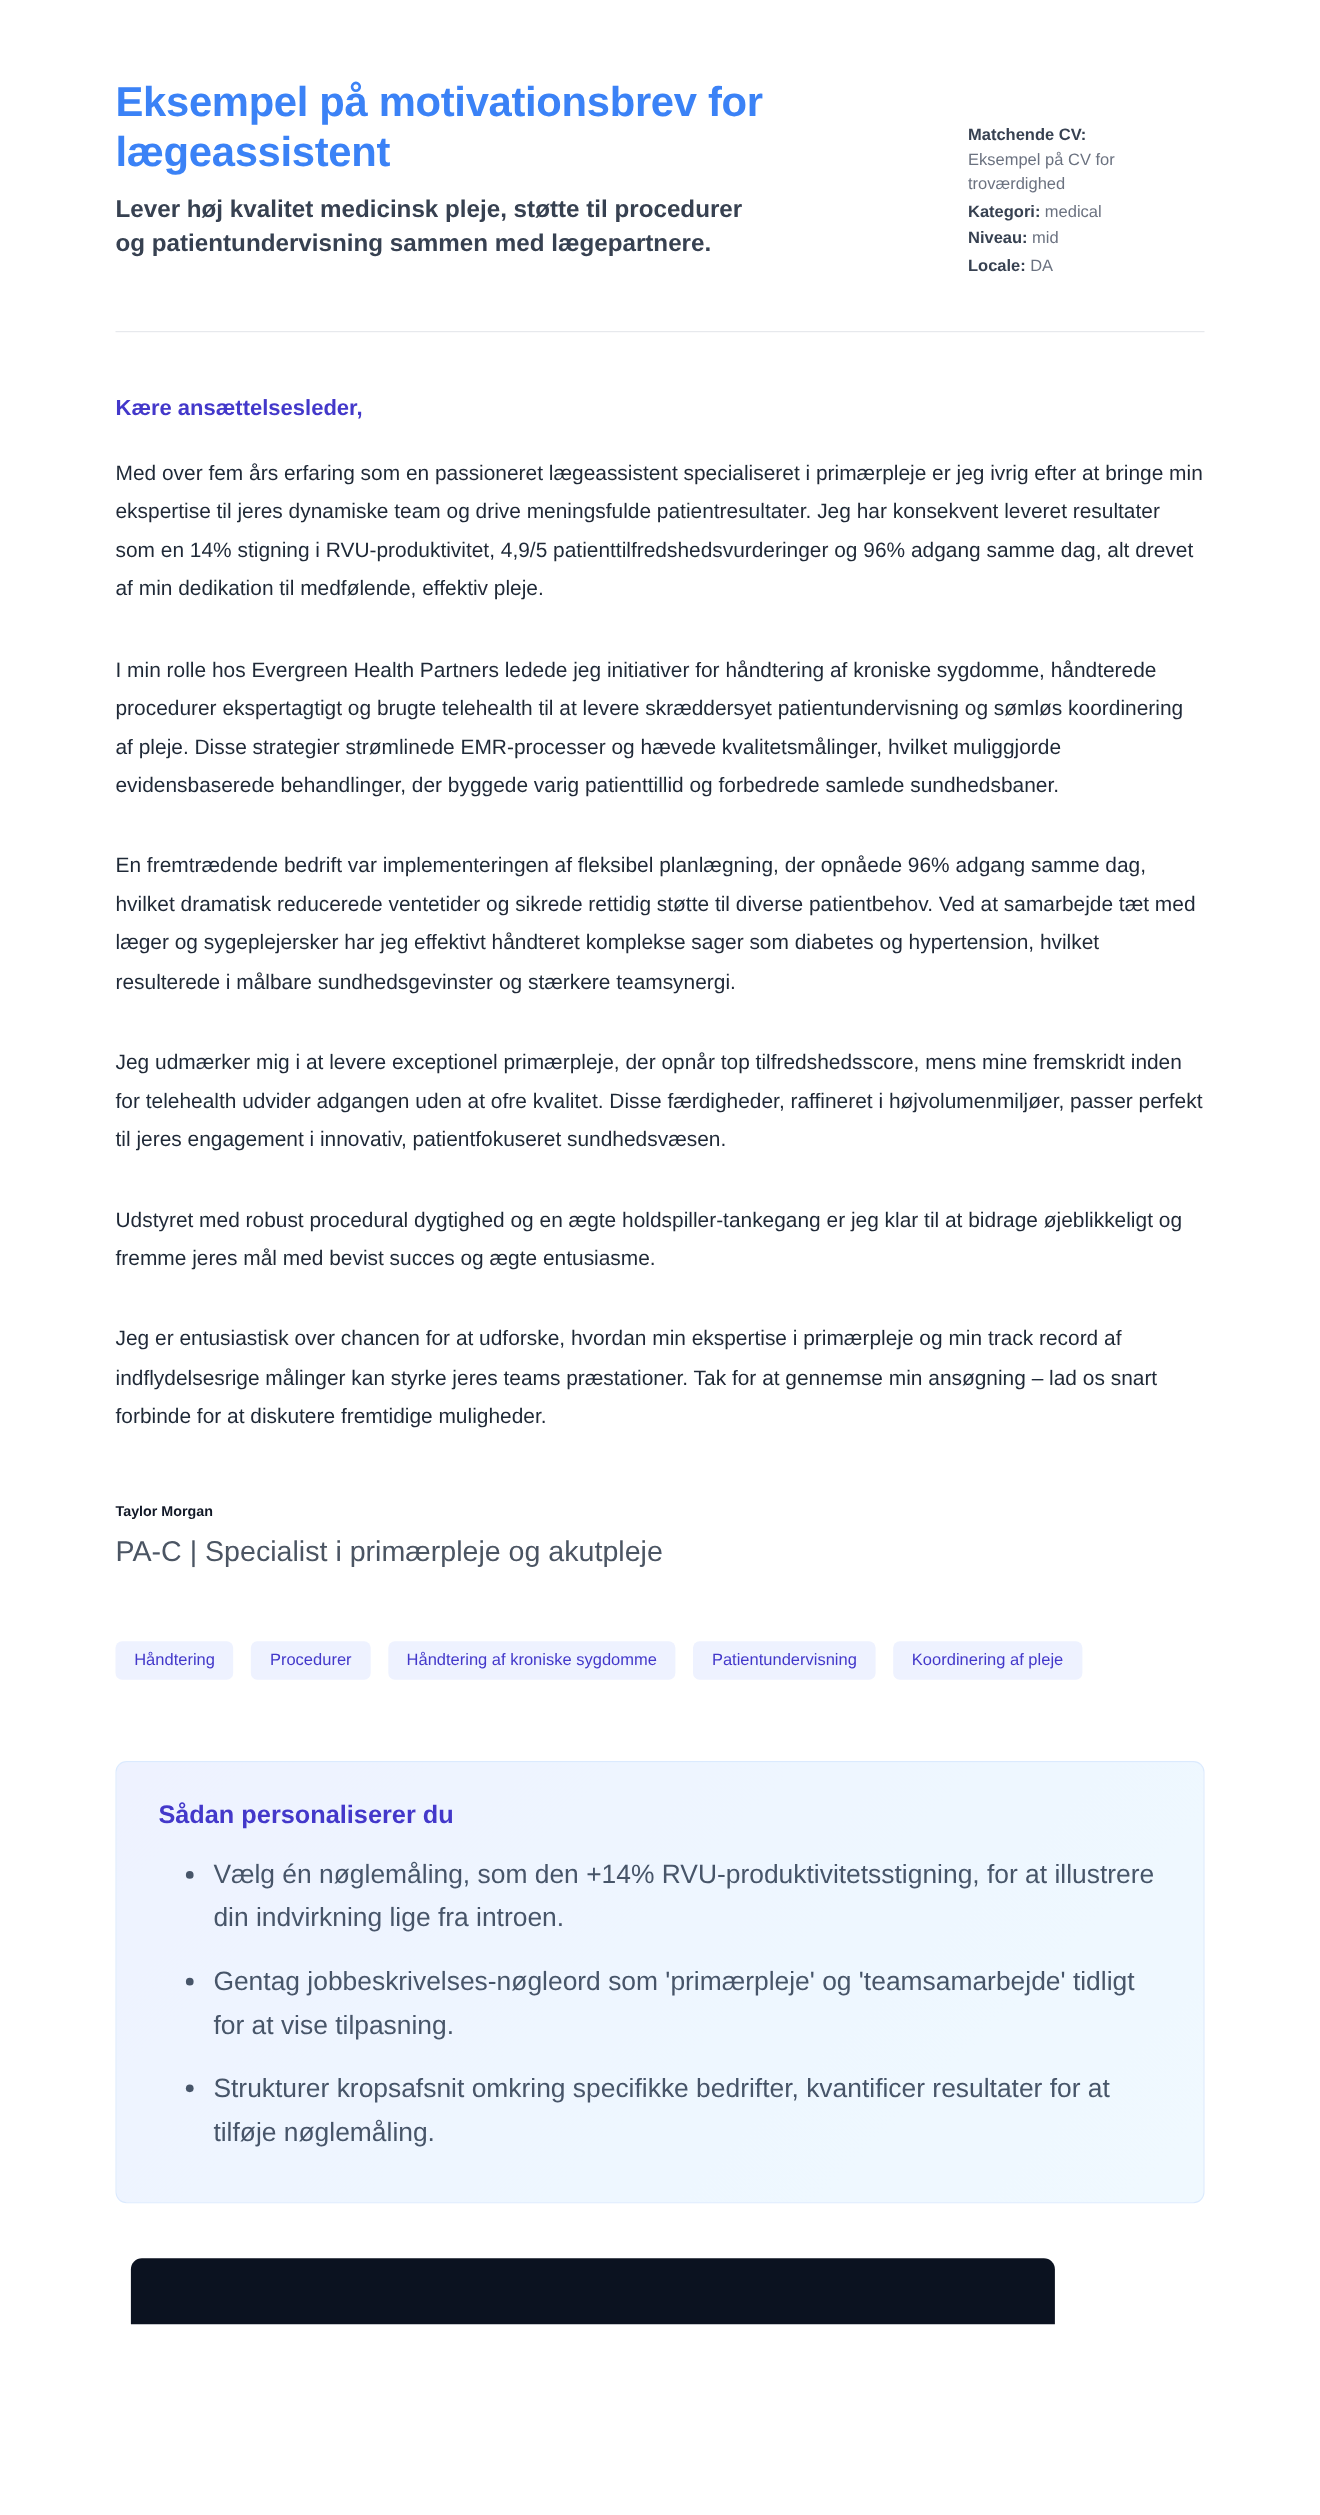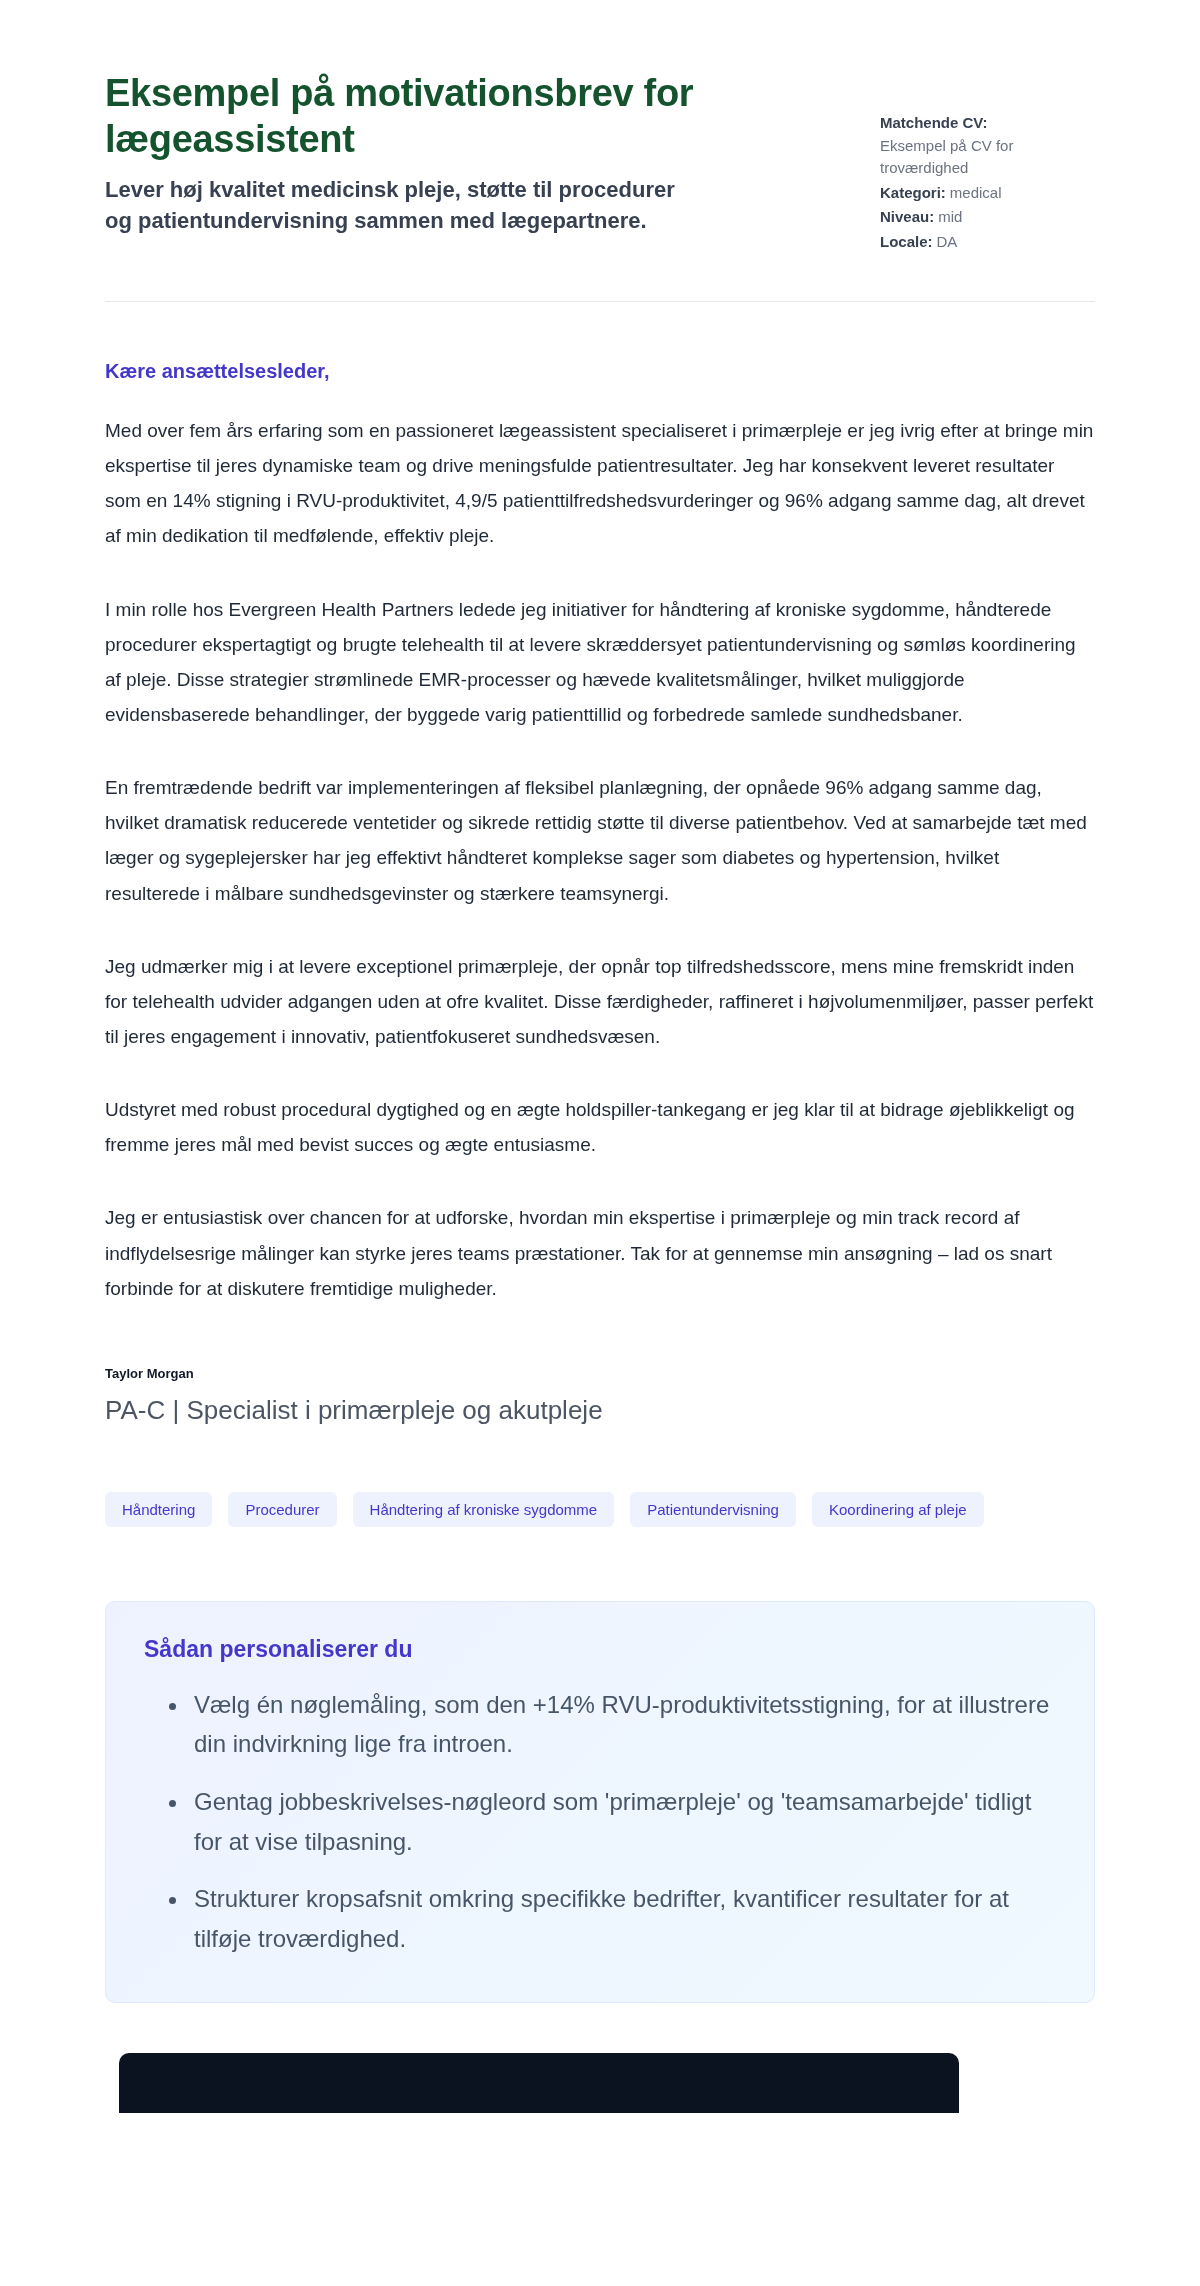--- a/index.html
+++ b/index.html
@@ -27,21 +27,21 @@
     justify-content: space-between;
     align-items: flex-start;
     gap: 40px;
   }
   .header-left { flex: 1; max-width: 690px; }
   h1.page-title {
     margin: 0;
     font-size: 38px;
     line-height: 1.22;
     font-weight: 700;
-    color: #14532d;
+    color: #3b82f6;
     letter-spacing: -0.3px;
   }
   .page-subtitle {
     margin-top: 12px;
     font-size: 22px;
     line-height: 1.4;
     font-weight: 700;
     color: #374151;
     max-width: 580px;
   }
@@ -191,20 +191,20 @@
       <span class="tag">Håndtering af kroniske sygdomme</span>
       <span class="tag">Patientundervisning</span>
       <span class="tag">Koordinering af pleje</span>
     </div>
 
     <div class="callout">
       <h2 class="callout-title">Sådan personaliserer du</h2>
       <ul>
         <li><span>Vælg én nøglemåling, som den +14% RVU-produktivitetsstigning, for at illustrere din indvirkning lige fra introen.</span></li>
         <li><span>Gentag jobbeskrivelses-nøgleord som 'primærpleje' og 'teamsamarbejde' tidligt for at vise tilpasning.</span></li>
-        <li><span>Strukturer kropsafsnit omkring specifikke bedrifter, kvantificer resultater for at tilføje troværdighed.</span></li>
+        <li><span>Strukturer kropsafsnit omkring specifikke bedrifter, kvantificer resultater for at tilføje nøglemåling.</span></li>
       </ul>
     </div>
 
     <div class="footer-strip"></div>
 
   </div>
 </div>
 
 </body></html>

